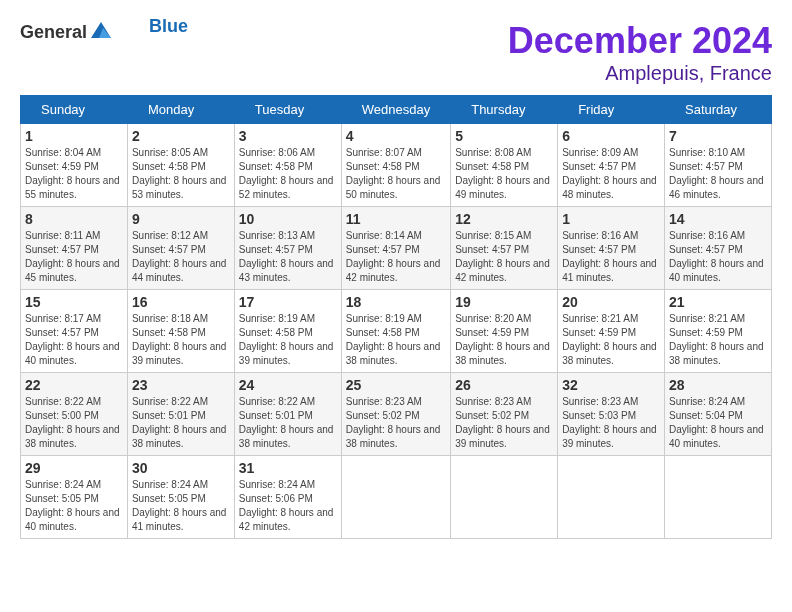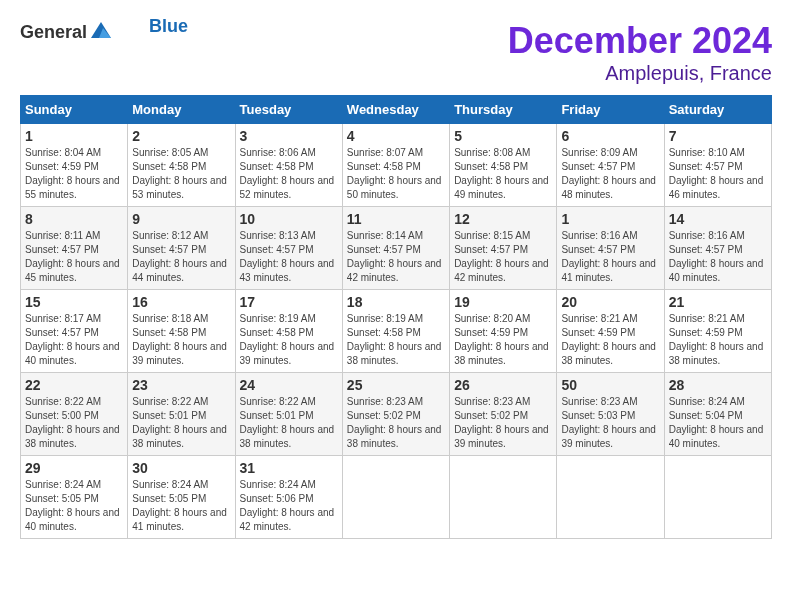--- a/index.html
+++ b/index.html
@@ -53,24 +53,24 @@
       color: #4c1d95;
     }
     .calendar {
       width: 100%;
       border-collapse: collapse;
       font-size: 11px;
     }
     .calendar thead th {
       background: #1a6bb5;
       color: #fff;
-      padding: 6px 4px;
+      padding: 6px 20px;
       text-align: left;
       font-size: 13px;
-      font-weight: bold;
+      font-weight: normal;
       border: 1px solid #1a6bb5;
     }
     .calendar tbody td {
       vertical-align: top;
       border: 1px solid #ccc;
       padding: 4px;
       width: 107px;
       min-height: 80px;
       background: #fff;
     }
@@ -335,21 +335,21 @@
       </td>
         <td>
         <span class="day-number">26</span>
         <div class="day-info">
           Sunrise: 8:23 AM<br>
           Sunset: 5:02 PM<br>
           Daylight: 8 hours and 39 minutes.
         </div>
       </td>
         <td>
-        <span class="day-number">50</span>
+        <span class="day-number">32</span>
         <div class="day-info">
           Sunrise: 8:23 AM<br>
           Sunset: 5:03 PM<br>
           Daylight: 8 hours and 39 minutes.
         </div>
       </td>
         <td>
         <span class="day-number">28</span>
         <div class="day-info">
           Sunrise: 8:24 AM<br>

